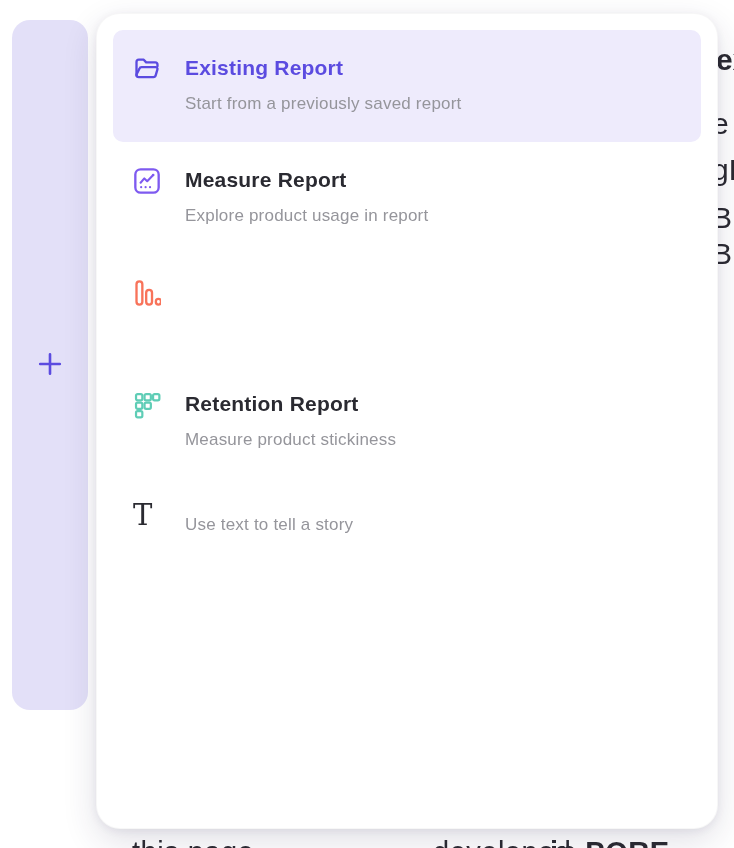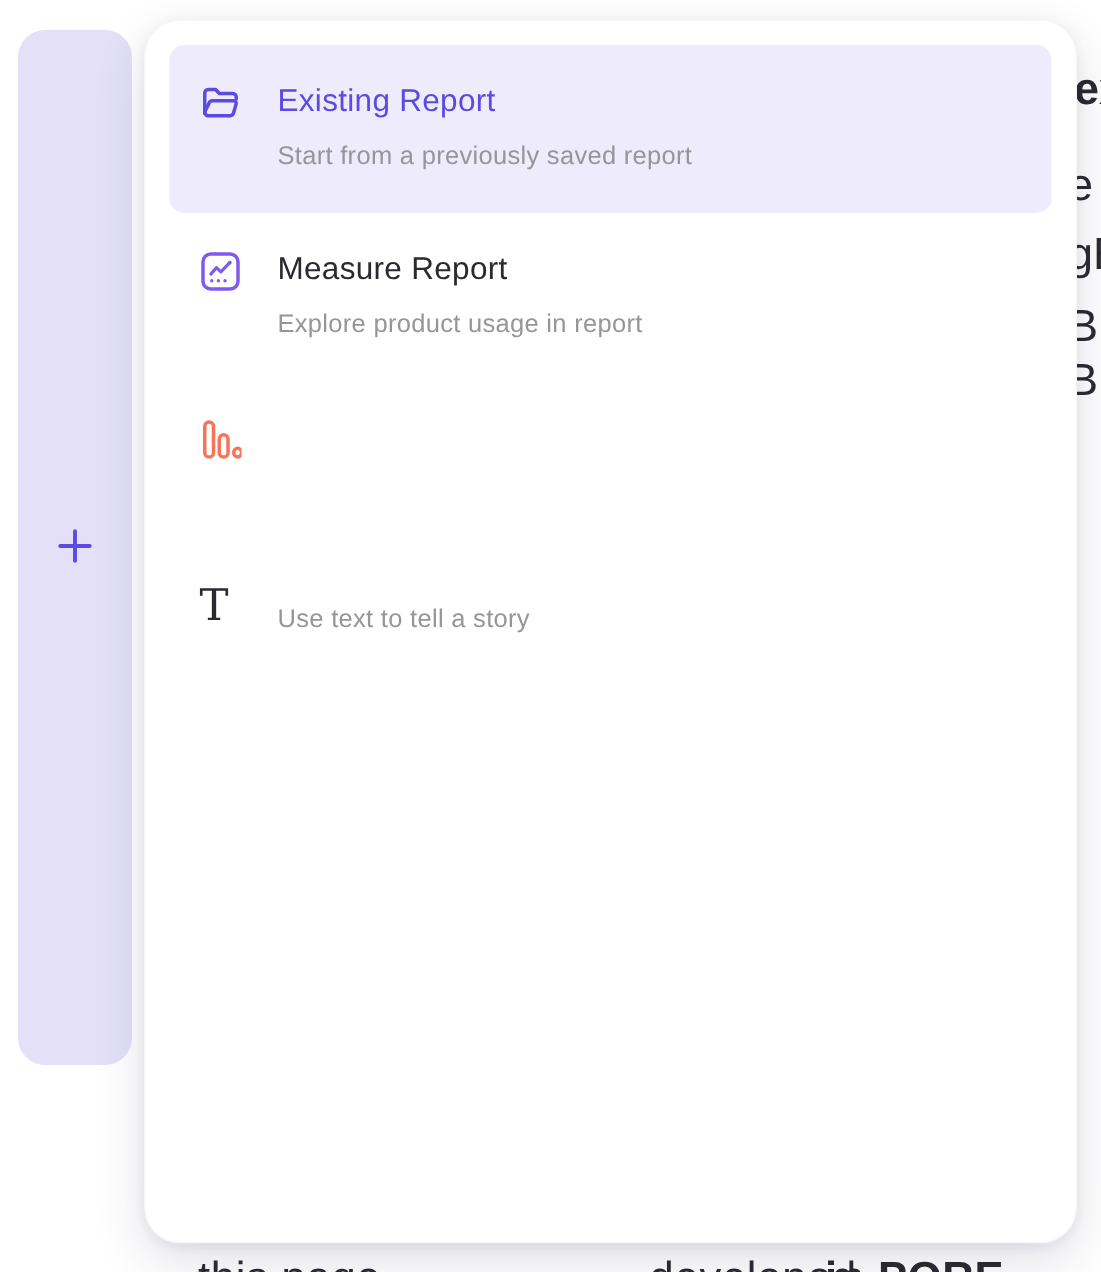--- a/index.html
+++ b/index.html
@@ -43,21 +43,21 @@
     background:#fff;border-radius:24px;z-index:3;padding:16px;
     border:1px solid rgba(0,0,0,0.03);
     box-shadow:0 12px 34px rgba(40,35,80,.14), 0 2px 8px rgba(40,35,80,.07);}
   .menu-item{display:flex;align-items:flex-start;height:112px;
     padding:24px 20px 0 20px;border-radius:10px;cursor:pointer;}
   .menu-item.active{background:var(--active-bg);}
   .icon-box{width:30px;height:30px;flex:0 0 30px;margin-top:1px;
     display:flex;align-items:flex-start;justify-content:flex-start;}
   .icon-box svg{display:block;}
   .texts{margin-left:22px;display:flex;flex-direction:column;}
-  .title{font-size:21px;line-height:27px;font-weight:400;color:var(--title);
+  .title{font-size:21px;line-height:27px;font-weight:700;color:var(--title);
     letter-spacing:.2px;}
   .menu-item.active .title{color:var(--accent);}
   .subtitle{font-size:17px;line-height:22px;margin-top:12px;color:var(--subtitle);
     letter-spacing:.2px;}
 
   .c-accent{color:var(--accent);}
   .c-insights{color:var(--insights);}
   .c-funnels{color:var(--funnels);}
   .c-flows{color:var(--flows);}
   .c-retention{color:var(--retention);}
@@ -128,20 +128,36 @@
           <rect x="3" y="2" width="5" height="20" rx="2.5"></rect>
           <rect x="11.3" y="9.3" width="5" height="12.7" rx="2.5"></rect>
           <rect x="19.6" y="17" width="4.4" height="5" rx="2.2"></rect>
         </svg>
       </span>
       <span class="texts">
       </span>
     </div>
 
 
+    <div class="menu-item">
+      <span class="icon-box c-retention">
+        <svg width="28" height="28" viewBox="0 0 24 24" fill="none" stroke="currentColor" stroke-width="1.9" stroke-linejoin="round">
+          <rect x="2.6" y="2.6" width="5.4" height="5.4" rx="1.3"></rect>
+          <rect x="9.9" y="2.6" width="5.4" height="5.4" rx="1.3"></rect>
+          <rect x="17.2" y="2.6" width="5.4" height="5.4" rx="1.3"></rect>
+          <rect x="2.6" y="9.9" width="5.4" height="5.4" rx="1.3"></rect>
+          <rect x="9.9" y="9.9" width="5.4" height="5.4" rx="1.3"></rect>
+          <rect x="2.6" y="17.2" width="5.4" height="5.4" rx="1.3"></rect>
+        </svg>
+      </span>
+      <span class="texts">
+        <span class="title">Retention Report</span>
+        <span class="subtitle">Measure product stickiness</span>
+      </span>
+    </div>
 
     <div class="menu-item">
       <span class="icon-box c-dark">
         <span class="t-glyph">T</span>
       </span>
       <span class="texts">
         <span class="subtitle">Use text to tell a story</span>
       </span>
     </div>
 

